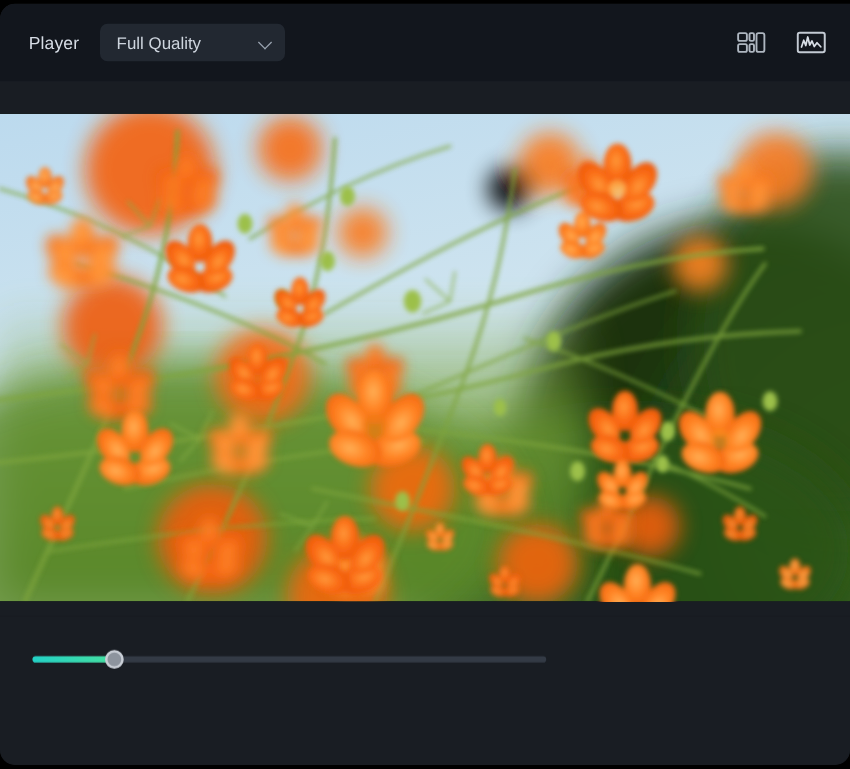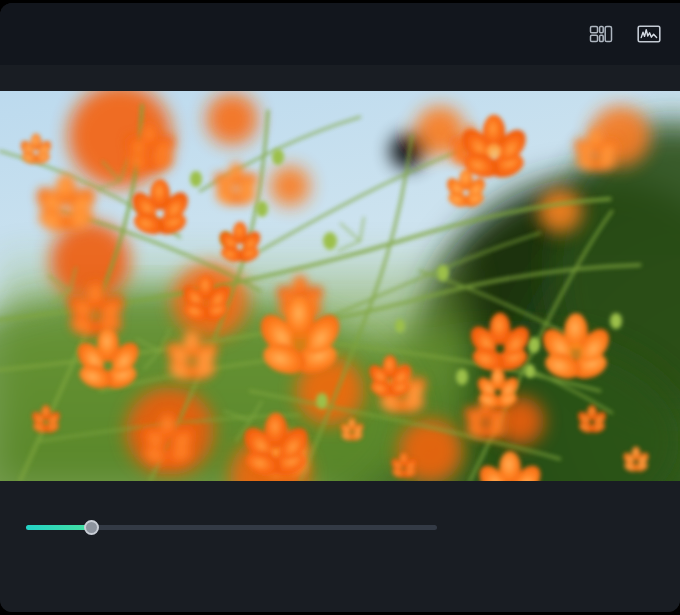--- a/index.html
+++ b/index.html
@@ -172,20 +172,28 @@
     cursor: grab;
   }
 </style>
 </head>
 <body>
 
 <div id="app">
   <div class="player-panel">
 
     <div class="header">
+      <div class="header-left">
+        <span class="player-label">Player</span>
+
+        <div class="quality-select">
+          <span class="quality-select-label">Full Quality</span>
+          <span class="chev"></span>
+        </div>
+      </div>
 
       <div class="header-right">
         <div class="hdr-icon">
           <svg width="24" height="22" viewBox="0 0 24 22">
             <rect x="1.5" y="3.5" width="7" height="6.2" rx="1.3" fill="none" stroke="#aeb6c0" stroke-width="1.5"></rect>
             <rect x="1.5" y="12.3" width="7" height="6.2" rx="1.3" fill="none" stroke="#aeb6c0" stroke-width="1.5"></rect>
             <rect x="10.6" y="3.5" width="3.6" height="6.2" rx="1.1" fill="none" stroke="#aeb6c0" stroke-width="1.5"></rect>
             <rect x="10.6" y="12.3" width="3.6" height="6.2" rx="1.1" fill="none" stroke="#aeb6c0" stroke-width="1.5"></rect>
             <rect x="16.2" y="3.5" width="6.3" height="15" rx="1.6" fill="none" stroke="#aeb6c0" stroke-width="1.5"></rect>
           </svg>

